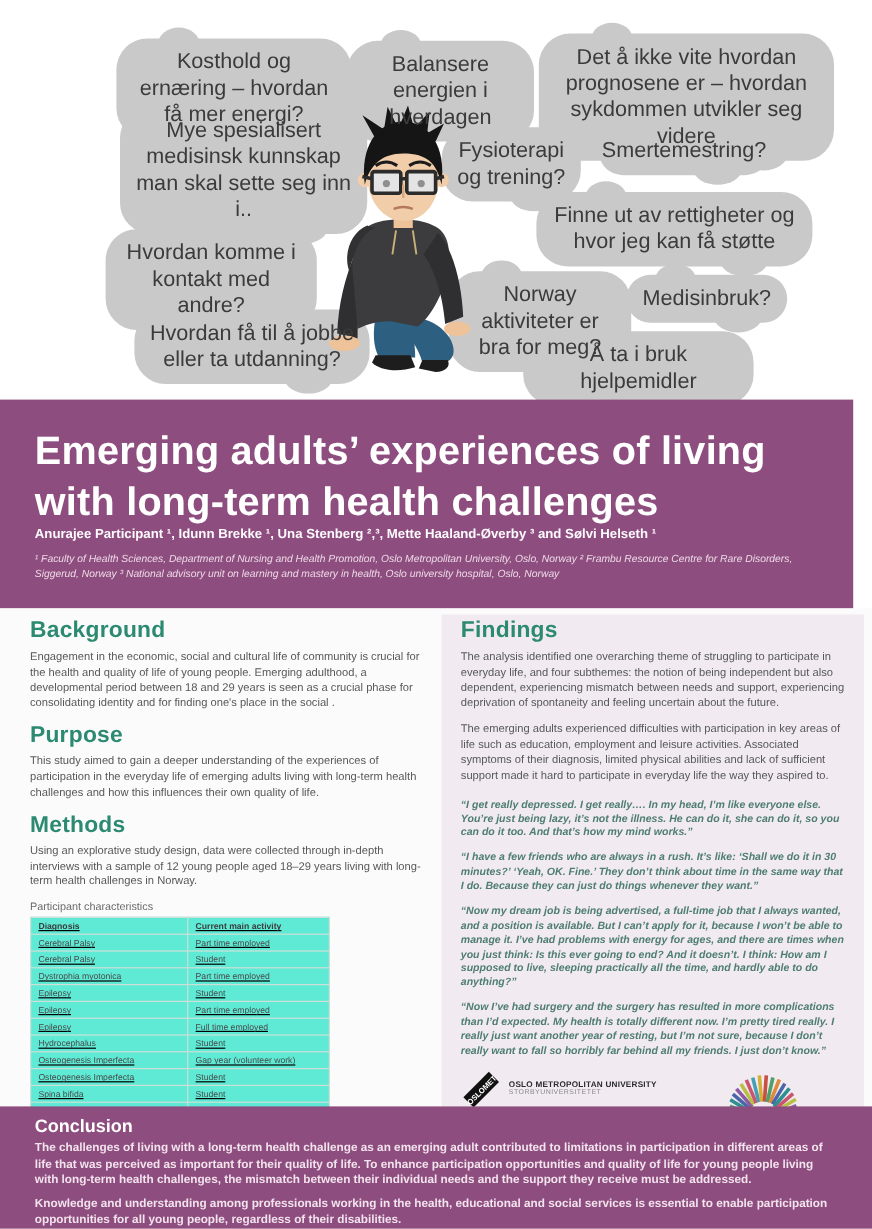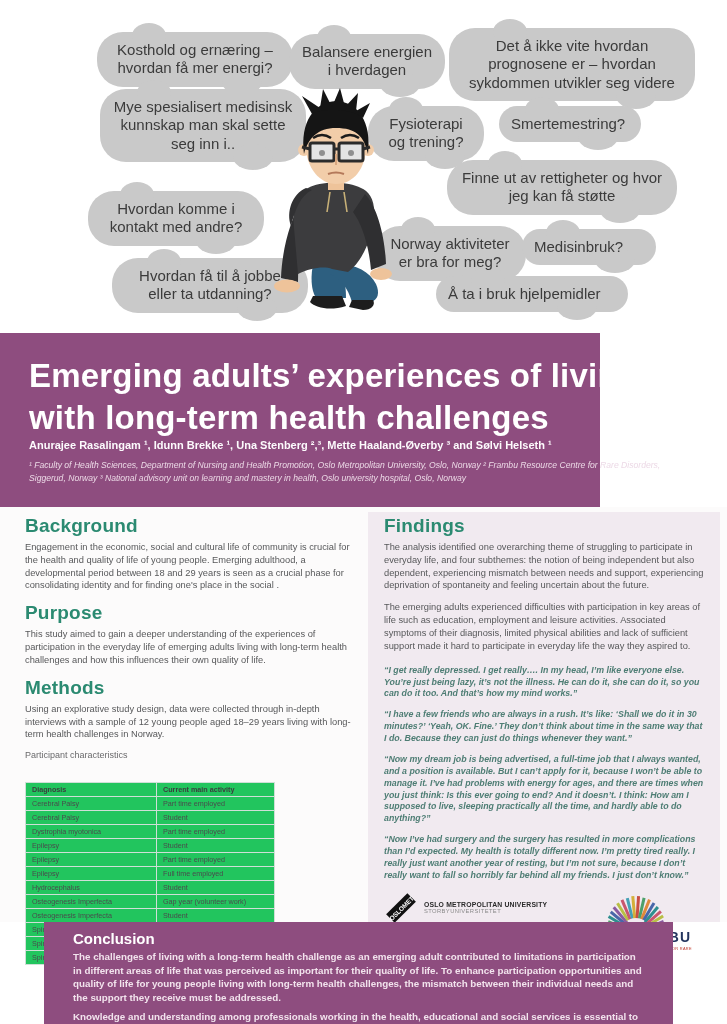--- a/index.html
+++ b/index.html
@@ -2,44 +2,44 @@
 <html><head>
 <meta charset="utf-8">
 <style>
   html,body{margin:0;padding:0;}
   body{font-family:"Liberation Sans",sans-serif;background:#888;}
   .poster{position:relative;width:727px;height:1024px;background:#ffffff;overflow:hidden;margin:0 auto;}
 
   
   .top-section{position:absolute;left:0;top:0;width:727px;height:333px;background:#ffffff;}
   .bubble{position:absolute;background:#c9c9c9;border-radius:26px;padding:9px 12px;
-          display:flex;align-items:center;justify-content:flex-start;text-align:center;
-          color:#3b3b3b;font-size:15px;font-weight:500;line-height:1.22;}
+          display:flex;align-items:center;justify-content:center;text-align:center;
+          color:#3b3b3b;font-size:18px;font-weight:500;line-height:1.22;}
   .bubble::before{content:"";position:absolute;width:34px;height:26px;background:#c9c9c9;border-radius:50%;top:-9px;left:18%;}
   .bubble::after{content:"";position:absolute;width:40px;height:26px;background:#c9c9c9;border-radius:50%;bottom:-8px;right:16%;}
   .bubble span{position:relative;z-index:2;}
 
   
-  .title-band{position:absolute;left:0;top:333px;width:600px;height:174px;background:#8e4d7f;color:#fff;}
+  .title-band{position:absolute;left:0;top:333px;width:711px;height:174px;background:#8e4d7f;color:#fff;}
   .main-title{position:absolute;left:29px;top:22px;width:670px;font-size:33px;font-weight:600;line-height:1.28;letter-spacing:.2px;}
   .authors{position:absolute;left:29px;top:106px;width:680px;font-size:11px;font-weight:700;color:#fdfbfd;}
   .affiliations{position:absolute;left:29px;top:126px;width:670px;font-size:8.6px;font-style:italic;color:#ecd9e6;line-height:1.5;}
 
   
   .middle{position:absolute;left:0;top:507px;width:727px;height:415px;background:#fcfbfb;}
   .right-bg{position:absolute;left:368px;top:5px;width:352px;height:410px;background:#f1eaf0;}
   .col-left{position:absolute;left:25px;top:8px;width:338px;}
   .col-right{position:absolute;left:384px;top:8px;width:322px;}
 
   h2.sec{margin:0 0 4px 0;font-size:19px;font-weight:700;color:#2b8a71;letter-spacing:.2px;}
   p.body{margin:0 0 9px 0;font-size:9.3px;color:#57585a;line-height:1.38;}
   .sec-block{margin-bottom:10px;}
-  .table-caption{font-size:9px;color:#6a6a6c;margin:4px 0 22px 0;}
-
-  table.participants{border-collapse:collapse;background:#22c55e;border:1.5px solid #a9c6b9;}
+  .table-caption{font-size:9px;color:#6a6a6c;margin:4px 0 4px 0;}
+
+  table.participants{border-collapse:collapse;background:#5eead4;border:1.5px solid #a9c6b9;text-decoration:underline;}
   table.participants th,table.participants td{border:1px solid #cfdfd7;font-size:7.2px;color:#4a4a4c;
         padding:2px 6px;text-align:left;white-space:nowrap;}
   table.participants th{font-weight:700;color:#3c3c3e;}
   table.participants td:first-child,table.participants th:first-child{width:118px;}
   table.participants td:last-child,table.participants th:last-child{width:105px;}
 
   p.quote{margin:0 0 9px 0;font-size:8.8px;font-style:italic;font-weight:600;color:#4e7d74;line-height:1.35;}
 
   
   .logos{display:flex;align-items:flex-start;gap:14px;margin-top:6px;}
@@ -48,21 +48,21 @@
   .oslomet-text .l1{font-size:6.8px;font-weight:700;color:#2a2a2a;letter-spacing:.2px;}
   .oslomet-text .l2{font-size:5.8px;color:#8a8a8a;letter-spacing:.4px;}
   .hospital{display:flex;align-items:center;gap:5px;}
   .hospital-name{font-size:8.6px;font-weight:700;color:#1f3b73;letter-spacing:.3px;}
   .hosp-divider{width:1px;height:22px;background:#cbb9c6;margin:0 3px;}
   .frambu{display:flex;flex-direction:column;align-items:flex-start;margin-left:26px;}
   .frambu-name{font-size:14px;font-weight:700;color:#24355e;letter-spacing:1px;margin:-6px 0 0 26px;}
   .frambu-sub{font-size:3.9px;color:#c0392b;letter-spacing:.3px;margin:1px 0 0 26px;}
 
   
-  .conclusion-band{position:absolute;left:0;top:922px;width:629px;height:102px;background:#8e4d7f;margin-left:44px;}
+  .conclusion-band{position:absolute;left:0;top:922px;width:727px;height:102px;background:#8e4d7f;}
   .conclusion-band h2{margin:8px 0 3px 29px;font-size:15px;font-weight:700;color:#ffffff;}
   .conclusion-band p{margin:0 29px 6px 29px;font-size:9.8px;font-weight:600;color:#f2e3ed;line-height:1.38;}
 </style>
 </head>
 <body>
 
 <div class="poster">
 
   <div class="top-section">
     <div class="bubble" style="left:97px;top:32px;width:172px;">
@@ -147,21 +147,21 @@
       <path d="M68,66 L68,77" stroke="#d9a77f" stroke-width="2" fill="none"></path>
       <path d="M60,86 Q68,83 76,86" stroke="#b4795a" stroke-width="2" fill="none"></path>
     </svg>
   </div>
 
   <div class="title-band">
     <div class="main-title">
       <div>Emerging adults’ experiences of living</div>
       <div>with long-term health challenges</div>
     </div>
-    <div class="authors">Anurajee Rasalingam ¹, Idunn Brekke ¹, Una Stenberg ²,³, Mette Haaland-Øverby ³ and Sølvi Helseth ¹</div>
+    <div class="authors">Anurajee Participant ¹, Idunn Brekke ¹, Una Stenberg ²,³, Mette Haaland-Øverby ³ and Sølvi Helseth ¹</div>
     <div class="affiliations">¹ Faculty of Health Sciences, Department of Nursing and Health Promotion, Oslo Metropolitan University, Oslo, Norway    ² Frambu Resource Centre for Rare Disorders, Siggerud, Norway    ³ National advisory unit on learning and mastery in health, Oslo university hospital, Oslo, Norway</div>
   </div>
 
   <div class="middle">
     <div class="right-bg"></div>
 
     <div class="col-left">
       <div class="sec-block">
         <h2 class="sec">Background</h2>
         <p class="body">Engagement in the economic, social and cultural life of community is crucial for the health and quality of life of young people. Emerging adulthood, a developmental period between 18 and 29 years is seen as a crucial phase for consolidating identity and for finding one's place in the social .</p>

